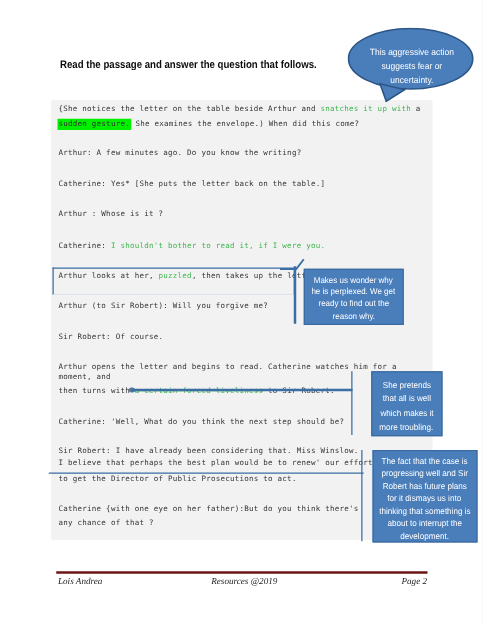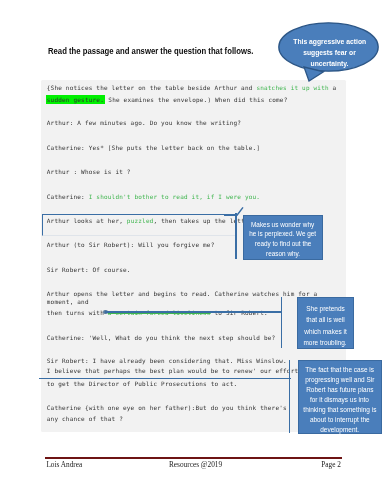--- a/index.html
+++ b/index.html
@@ -16,21 +16,21 @@
   .ln{position:absolute;left:46.8px;height:9px;line-height:9px;}
   .hl{background:#00f000;color:#303030;padding:0.8px 0.6px 0.9px 0.5px;margin-left:-0.5px;}
   .gr{color:#3fb54e;}
   .strike{color:#3fb54e;text-decoration:line-through;}
 
   
   .cbox{position:absolute;background:#4a7ebb;border:0.9px solid #3a6aa0;color:#fff;white-space:nowrap;
     font-family:"Liberation Sans",sans-serif;text-align:center;box-sizing:border-box;}
 
   
-  .ell{position:absolute;font-weight:bold;}
+  .ell{position:absolute;}
   .ell svg{position:absolute;left:0;top:0;}
   .ell .txt{position:absolute;color:#fff;text-align:center;white-space:nowrap;transform:scaleX(0.94);}
 
   
   .line{position:absolute;background:#3a6ea5;}
 
   .cbox span{display:inline-block;transform:scaleX(0.94);}
   .c-perplexed{left:243px;top:215px;width:80px;height:44.5px;font-size:6.8px;line-height:9.7px;padding:3.6px 2px 0;}
   .c-pretends{left:297px;top:297px;width:56.5px;height:51.5px;font-size:6.9px;line-height:11.4px;padding:5px 2px 0;}
   .c-progressing{left:297.5px;top:360px;width:84.5px;height:74px;font-size:6.9px;line-height:9.9px;padding:4.2px 2px 0;}
@@ -46,21 +46,21 @@
   .elbow{position:absolute;left:224px;top:206px;}
 
   .dot{position:absolute;background:#5a7c9e;border-radius:50%;}
   .d1{left:103px;top:309.5px;width:4.5px;height:4.5px;}
   .lh1{left:105px;top:311px;width:177px;height:1.5px;}
   .lv1{left:280.5px;top:297px;width:1.5px;height:51px;}
   .lh2{left:39px;top:377.5px;width:252px;height:1.5px;}
   .lv2{left:288.8px;top:360px;width:1.5px;height:73px;}
 
   .footer-line{position:absolute;left:45px;top:456.8px;width:296.5px;height:2.4px;background:#6e1414;}
-  .footer{position:absolute;top:461px;font-family:"Liberation Serif",serif;font-size:7.3px;color:#1a1a1a;line-height:8px;}
+  .footer{position:absolute;top:461px;font-family:"Liberation Serif",serif;font-size:7.3px;color:#1a1a1a;line-height:8px;font-style:italic;}
   .f1{left:46.4px;} .f2{left:169px;} .f3{left:321.2px;}
 </style>
 </head>
 <body>
 
 <div class="page">
 
   <div class="heading">Read the passage and answer the question that follows.</div>
 
   <div class="passage"></div>

